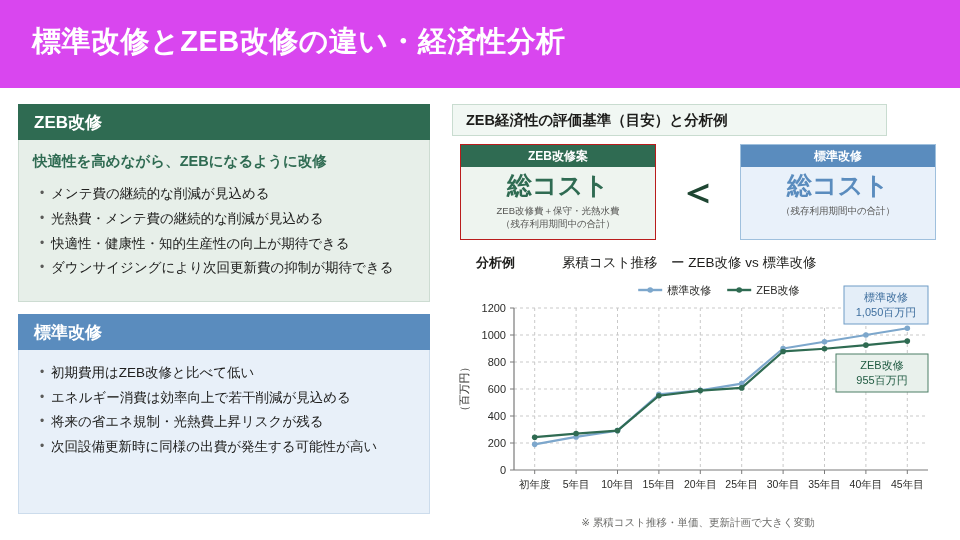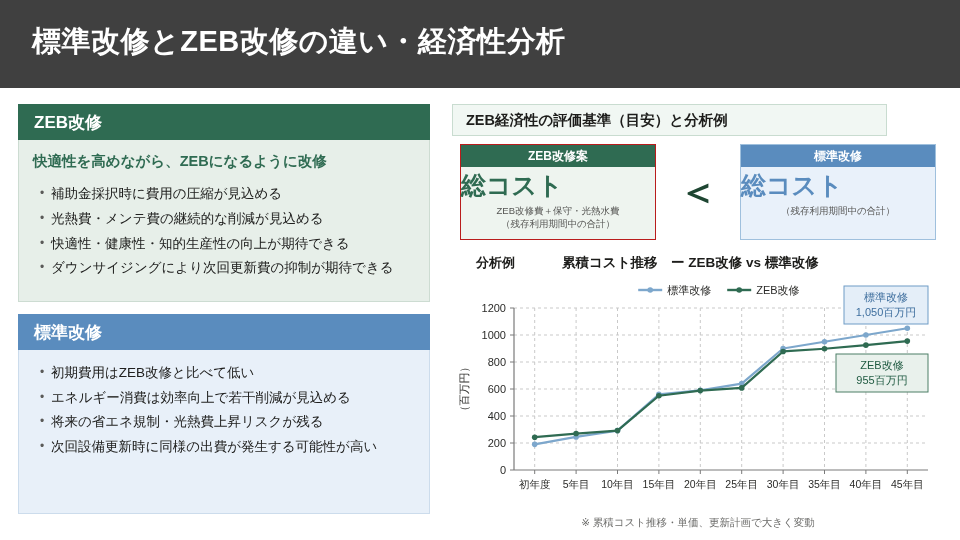--- a/index.html
+++ b/index.html
@@ -13,21 +13,21 @@
     overflow: hidden;
     font-family: "Liberation Sans", "DejaVu Sans", sans-serif;
     position: relative;
   }
 
   
   #title-bar {
     position: absolute;
     left: 0; top: 0;
     width: 960px; height: 88px;
-    background: #404040;
+    background: #d946ef;
   }
   #title-text {
     position: absolute;
     left: 32px; top: 22px;
     font-size: 29px;
     font-weight: bold;
     color: #ffffff;
     letter-spacing: 0.5px;
     white-space: nowrap;
   }
@@ -135,21 +135,21 @@
     align-items: center;
     justify-content: center;
     font-size: 12px;
     font-weight: bold;
     color: #ffffff;
   }
   #cost-box-zeb .cost-head { background: #2f6b52; }
   #cost-box-std .cost-head { background: #5a8cbe; }
 
   .cost-main {
-    text-align: left;
+    text-align: center;
     font-size: 25px;
     font-weight: bold;
     margin-top: 5px;
     line-height: 1.1;
   }
   #cost-box-zeb .cost-main { color: #2f6b52; }
   #cost-box-std .cost-main { color: #5a8cbe; }
 
   .cost-sub {
     text-align: center;
@@ -181,21 +181,21 @@
     position: absolute;
     left: 24px; top: 0;
     font-size: 13px;
     font-weight: bold;
     color: #1d1d1b;
   }
   #chart-title {
     position: absolute;
     left: 110px; top: 0;
     font-size: 13.5px;
-    font-weight: bold;
+    font-weight: normal;
     color: #1d1d1b;
     white-space: nowrap;
   }
 
   
   #chart-wrap {
     position: relative;
     margin-top: 4px;
     width: 492px;
     height: 232px;
@@ -227,21 +227,21 @@
 
 <div class="side-card" id="card-zeb">
   <div class="card-header">
     <span>ZEB改修</span>
   </div>
   <div class="card-body">
     <div class="card-lead">快適性を高めながら、ZEBになるように改修</div>
     <ul class="bullet-list">
       <li class="bullet-row">
         <span class="bullet-dot">•</span>
-        <span class="bullet-text">補助金採択時に費用の圧縮が見込める</span>
+        <span class="bullet-text">メンテ費の継続的な削減が見込める</span>
       </li>
       <li class="bullet-row">
         <span class="bullet-dot">•</span>
         <span class="bullet-text">光熱費・メンテ費の継続的な削減が見込める</span>
       </li>
       <li class="bullet-row">
         <span class="bullet-dot">•</span>
         <span class="bullet-text">快適性・健康性・知的生産性の向上が期待できる</span>
       </li>
       <li class="bullet-row">

